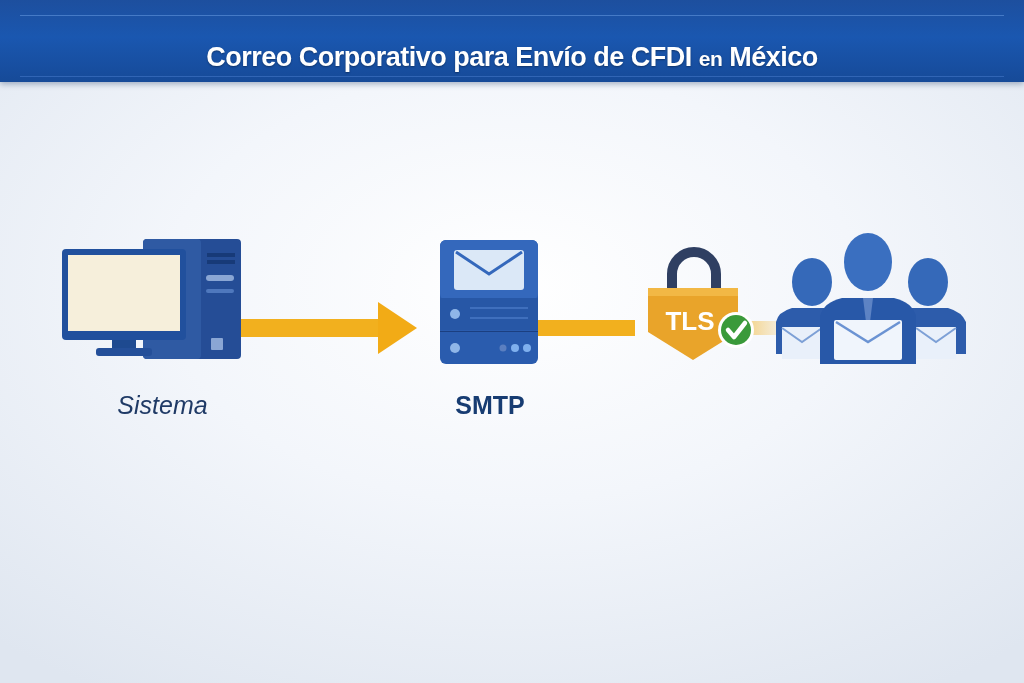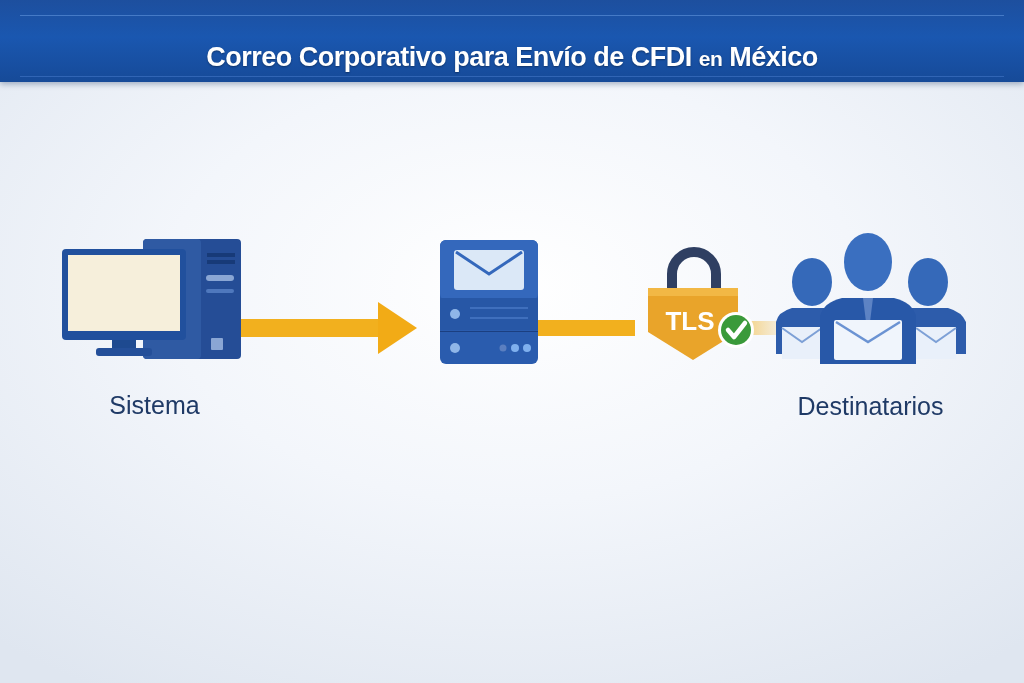--- a/index.html
+++ b/index.html
@@ -68,39 +68,40 @@
     <rect x="145" y="15" width="28" height="4" fill="#173a78"></rect>
     <rect x="145" y="22" width="28" height="4" fill="#173a78"></rect>
     <rect x="144" y="37" width="28" height="6" rx="3" fill="#8aa6d4"></rect>
     <rect x="144" y="51" width="28" height="4" rx="2" fill="#4f78bd"></rect>
     <rect x="149" y="100" width="12" height="12" rx="1" fill="#8aa6d4"></rect>
     <rect x="0" y="11" width="124" height="91" rx="4" fill="#21509d"></rect>
     <rect x="6" y="17" width="112" height="76" fill="#f6efdb"></rect>
     <rect x="50" y="102" width="24" height="10" fill="#1e4a90"></rect>
     <rect x="34" y="110" width="56" height="8" rx="3" fill="#244f99"></rect>
   </svg>
-  <div class="label" style="left:0;top:153px;width:185px;">Sistema</div>
+  <div class="label" style="left:8px;top:153px;width:185px;font-style:italic;">Sistema</div>
 </div>
 
 <div class="node" style="left:440px;top:240px;">
   <svg width="100" height="125">
     <rect x="0" y="0" width="98" height="124" rx="6" fill="#2a5cae"></rect>
     <rect x="0" y="0" width="98" height="60" rx="6" fill="#3468bc"></rect>
     <rect x="14" y="10" width="70" height="40" rx="3" fill="#dbe8f7"></rect>
     <polyline points="16,12 49,34 82,12" fill="none" stroke="#3468bc" stroke-width="3"></polyline>
     <rect x="0" y="58" width="98" height="32" fill="#2757a6"></rect>
     <circle cx="15" cy="74" r="5" fill="#8fb6e8"></circle>
     <line x1="30" y1="68" x2="88" y2="68" stroke="#3f6fbd" stroke-width="2"></line>
     <line x1="30" y1="78" x2="88" y2="78" stroke="#3f6fbd" stroke-width="2"></line>
     <rect x="0" y="91" width="98" height="1" fill="#1b3f80"></rect>
     <circle cx="15" cy="108" r="5" fill="#8fb6e8"></circle>
     <circle cx="63" cy="108" r="3.5" fill="#5b7fc0"></circle>
     <circle cx="75" cy="108" r="4" fill="#7fb0ee"></circle>
     <circle cx="87" cy="108" r="4" fill="#7fb0ee"></circle>
   </svg>
+  <div class="label bold" style="left:-30px;top:151px;width:160px;">SMTP</div>
 </div>
 
 <div class="node" style="left:644px;top:246px;">
   <svg width="115" height="115">
     <path d="M28,46 L28,28 A22,22 0 0 1 72,28 L72,46" fill="none" stroke="#2f3f62" stroke-width="10"></path>
     <path d="M4,42 L94,42 L94,86 L49,114 L4,86 Z" fill="#e9a42a"></path>
     <path d="M4,42 L94,42 L94,50 L4,50 Z" fill="#f2b845"></path>
     <text x="46" y="84" text-anchor="middle" font-family="Liberation Sans, sans-serif" font-weight="bold" font-size="26" fill="#ffffff">TLS</text>
     <g>
       <circle cx="92" cy="84" r="18" fill="#ffffff"></circle>
@@ -128,14 +129,13 @@
     </g>
 
     <g>
       <ellipse cx="100" cy="30" rx="24" ry="29" fill="#3a6fc0"></ellipse>
       <path d="M52,132 L52,84 Q56,70 74,66 L126,66 Q144,70 148,84 L148,132 Z" fill="#2858a8"></path>
       <path d="M95,66 L105,66 L102,90 L98,90 Z" fill="#5d83c4"></path>
       <rect x="66" y="88" width="68" height="40" rx="2" fill="#f0f5fc"></rect>
       <polyline points="68,90 100,110 132,90" fill="none" stroke="#6b93d3" stroke-width="2.5"></polyline>
     </g>
   </svg>
-  <div class="label" style="left:-10px;top:160px;width:225px;">Destinatarios</div>
 </div>
 
 </body></html>

